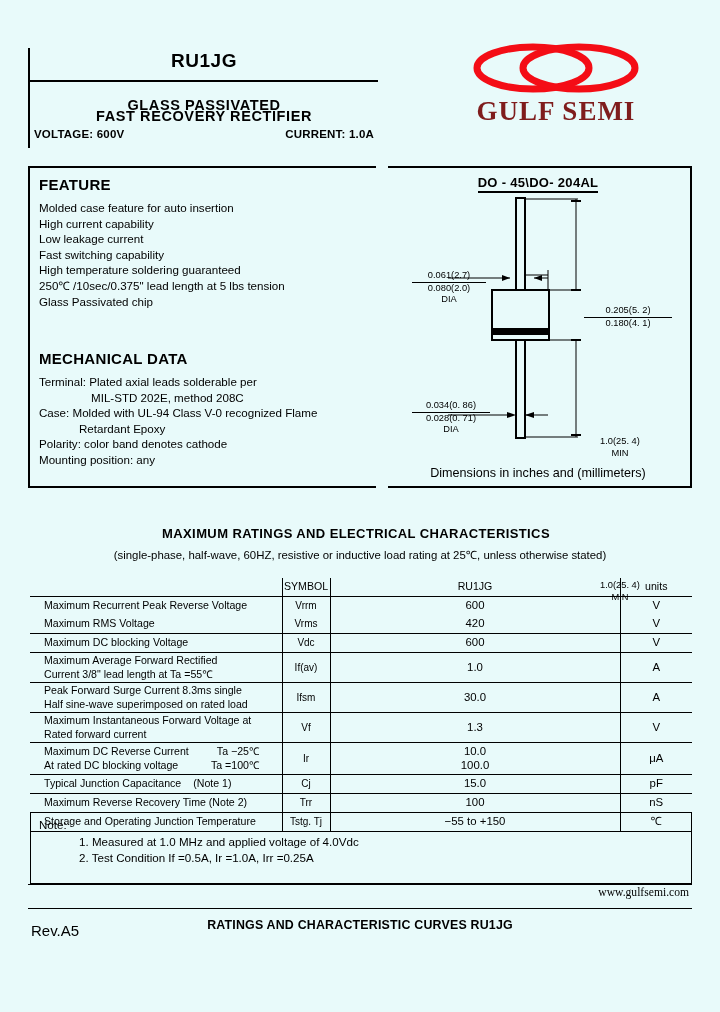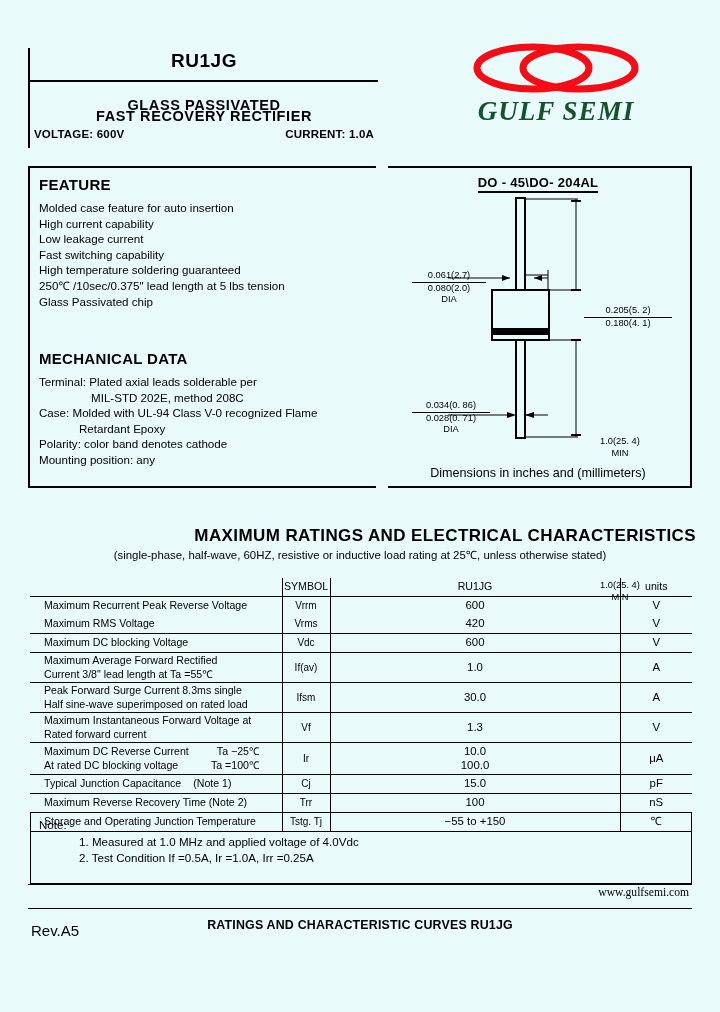--- a/index.html
+++ b/index.html
@@ -83,22 +83,21 @@
     position: relative;
     width: 170px;
     height: 52px;
     margin: 0 auto;
   }
   .logo-text {
     margin-top: 2px;
     font-family: "Liberation Serif", serif;
     font-size: 27px;
     font-weight: bold;
-    font-style: italic;
-    color: #14532d;
+    color: #7f1d1d;
     letter-spacing: 1px;
   }
 
   
   .left-box {
     position: absolute;
     left: 28px;
     top: 166px;
     width: 348px;
     height: 322px;
@@ -169,25 +168,25 @@
     font-size: 9.3px;
     line-height: 11.5px;
     text-align: center;
     white-space: nowrap;
   }
   .dim-frac-top { border-bottom: 1px solid #000; display: block; }
 
   
   .ratings-title {
     position: absolute;
-    left: 32px;
+    left: 24px;
     top: 526px;
     width: 664px;
-    text-align: right;
-    font-size: 17px;
+    text-align: center;
+    font-size: 13px;
     font-weight: bold;
     letter-spacing: 0.4px;
   }
   .ratings-sub {
     position: absolute;
     left: 28px;
     top: 547px;
     width: 664px;
     text-align: center;
     font-size: 11.4px;

